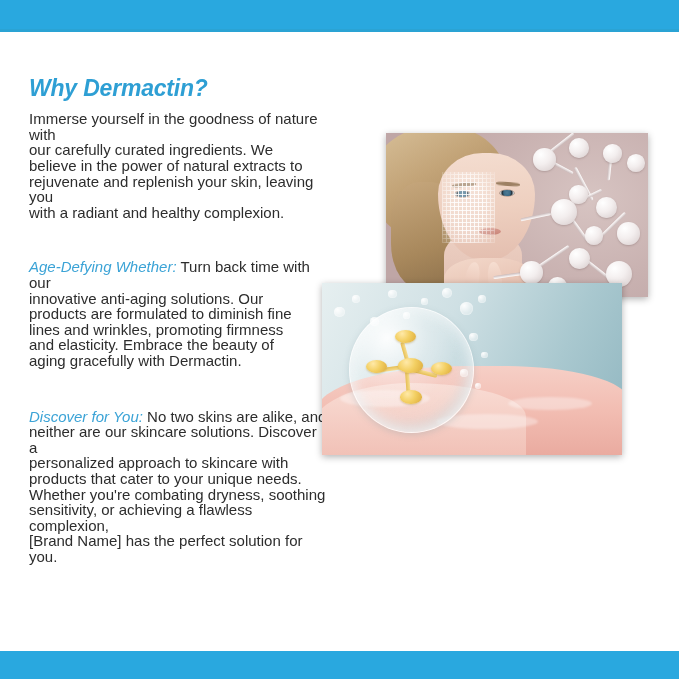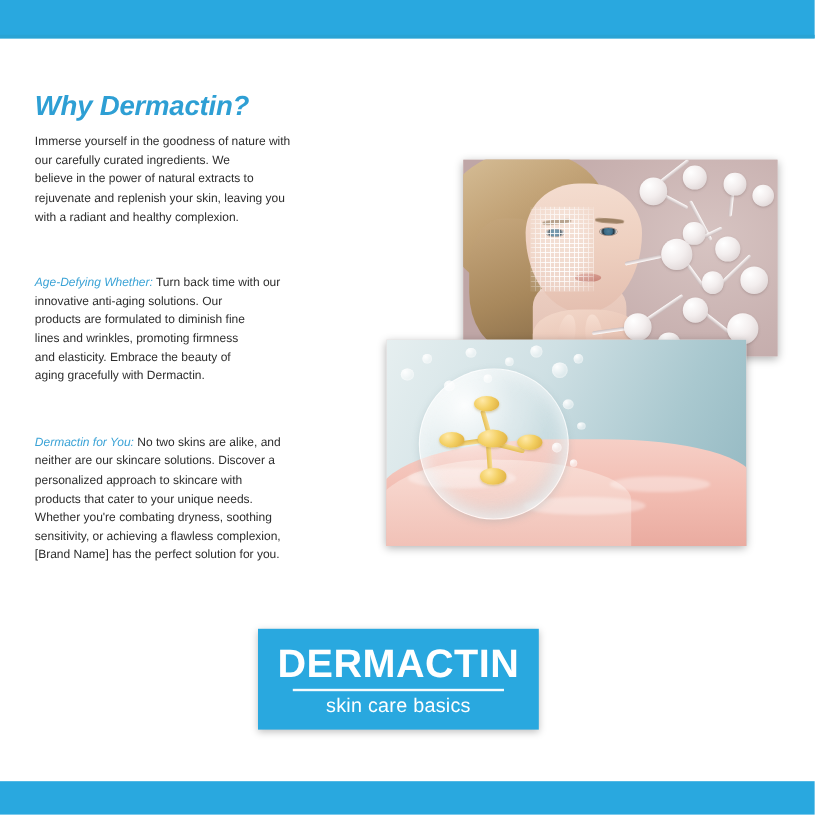--- a/index.html
+++ b/index.html
@@ -58,21 +58,21 @@
   .headline {
     font-size: 23px;
     font-weight: bold;
     font-style: italic;
     color: #2e9fd4;
     letter-spacing: -0.2px;
     margin: 0 0 10px 0;
     line-height: 1.1;
   }
   .para {
-    font-size: 10px;
+    font-size: 15px;
     line-height: 15.6px;
     color: #2d2d2d;
     margin: 0;
     white-space: pre-line;
   }
   .para-1 { margin-bottom: 0; }
   .spacer-a { height: 39px; }
   .spacer-b { height: 40px; }
   .lead {
     color: #3ba3d6;
@@ -329,21 +329,21 @@
 
     <p class="para"><span class="lead">Age-Defying Whether:</span><span> Turn back time with our
 innovative anti-aging solutions. Our
 products are formulated to diminish fine
 lines and wrinkles, promoting firmness
 and elasticity. Embrace the beauty of
 aging gracefully with Dermactin.</span></p>
 
     <div class="spacer-b"></div>
 
-    <p class="para"><span class="lead">Dermactin for You:</span><span> No two skins are alike, and
+    <p class="para"><span class="lead">Discover for You:</span><span> No two skins are alike, and
 neither are our skincare solutions. Discover a
 personalized approach to skincare with
 products that cater to your unique needs.
 Whether you're combating dryness, soothing
 sensitivity, or achieving a flawless complexion,
 [Brand Name] has the perfect solution for you.</span></p>
   </div>
 
   <div class="photo photo-top">
     <div class="ph-inner">
@@ -422,20 +422,15 @@
       <div class="bub" style="left:52%; top:7%;  width:2.8%; height:4.8%;"></div>
       <div class="bub" style="left:49%; top:29%; width:3%;   height:5%;"></div>
       <div class="bub" style="left:53%; top:40%; width:2.2%; height:3.8%;"></div>
       <div class="bub" style="left:46%; top:50%; width:2.6%; height:4.4%;"></div>
       <div class="bub" style="left:51%; top:58%; width:2%;   height:3.4%;"></div>
       <div class="bub" style="left:16%; top:20%; width:3%;   height:5%;"></div>
       <div class="bub" style="left:27%; top:17%; width:2.4%; height:4%;"></div>
     </div>
   </div>
 
-  <div class="logo">
-    <div class="logo-word">DERMACTIN</div>
-    <div class="logo-rule"></div>
-    <div class="logo-tag">skin care basics</div>
-  </div>
 
   <div class="bar-bottom"></div>
 </div>
 
 </body></html>

